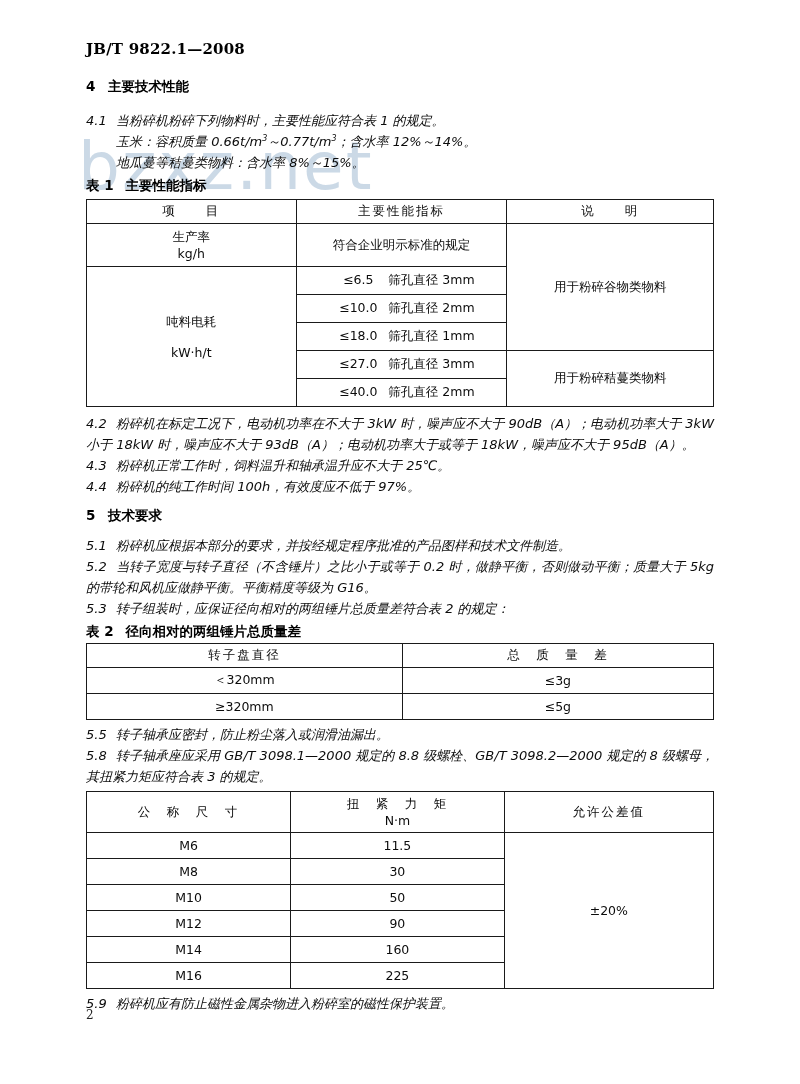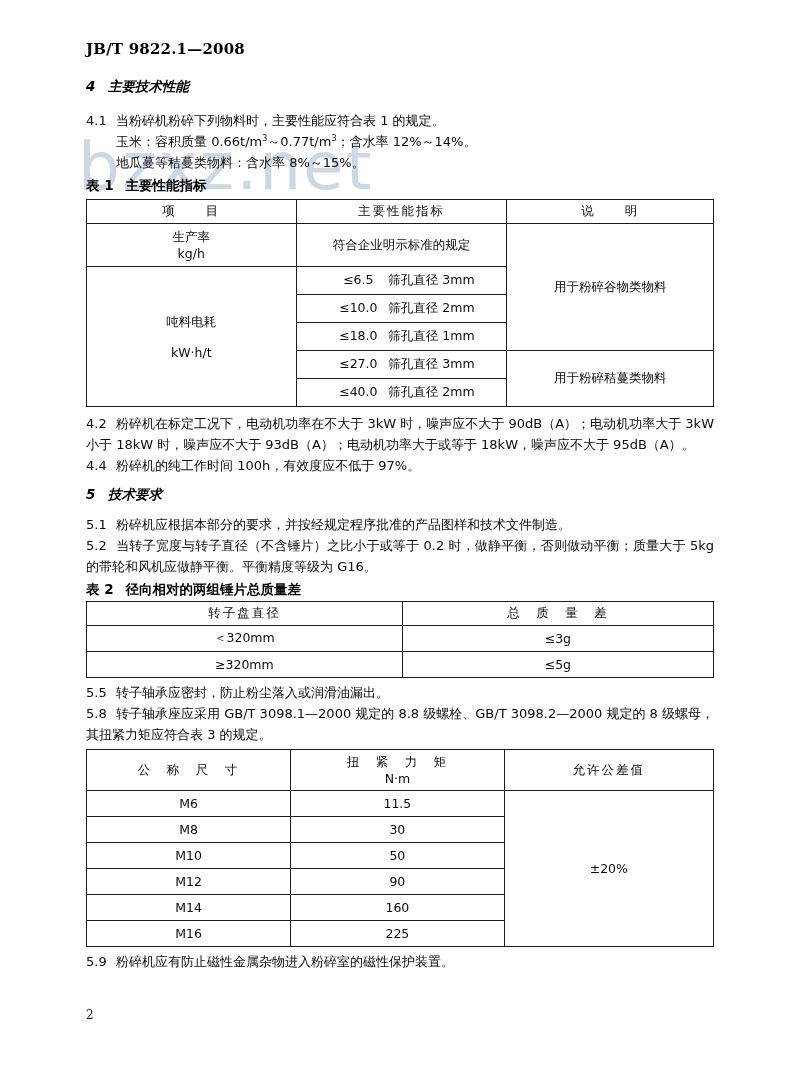--- a/index.html
+++ b/index.html
@@ -55,30 +55,30 @@
     letter-spacing: 0.2px;
     color: #000;
   }
 
   
   .sec-head {
     font-size: 13.5px;
     font-weight: bold;
     margin: 0;
     color: #000;
-    font-style: italic;
   }
   .sec-head .num { display: inline-block; width: 22px; }
 
   p.para {
     margin: 0;
     font-size: 13px;
     line-height: 21px;
     text-align: justify;
     color: #0b0b0b;
+    font-style: italic;
   }
   p.para .num {
     display: inline-block;
     min-width: 30px;
   }
   .indent-1 { padding-left: 30px; }
 
   sup { font-size: 8px; vertical-align: super; line-height: 0; }
 
   
@@ -209,36 +209,42 @@
       </tr>
     </tbody>
       </table>
 
     <div class="spacer-6"></div>
 
     <p class="para">
       <span class="num">4.2</span><span>粉碎机在标定工况下，电动机功率在不大于 3kW 时，噪声应不大于 90dB（A）；电动机功率大于 3kW 小于 18kW 时，噪声应不大于 93dB（A）；电动机功率大于或等于 18kW，噪声应不大于 95dB（A）。</span>
     </p>
     <p class="para">
+      <span class="num">4.3</span><span>粉碎机正常工作时，饲料温升和轴承温升应不大于 25℃。</span>
+    </p>
+    <p class="para">
       <span class="num">4.4</span><span>粉碎机的纯工作时间 100h，有效度应不低于 97%。</span>
     </p>
 
     <div class="spacer-10"></div>
 
     <div class="sec-head">
       <span class="num">5</span><span>技术要求</span>
     </div>
 
     <div class="spacer-10"></div>
 
     <p class="para">
       <span class="num">5.1</span><span>粉碎机应根据本部分的要求，并按经规定程序批准的产品图样和技术文件制造。</span>
     </p>
     <p class="para">
       <span class="num">5.2</span><span>当转子宽度与转子直径（不含锤片）之比小于或等于 0.2 时，做静平衡，否则做动平衡；质量大于 5kg 的带轮和风机应做静平衡。平衡精度等级为 G16。</span>
+    </p>
+    <p class="para">
+      <span class="num">5.3</span><span>转子组装时，应保证径向相对的两组锤片总质量差符合表 2 的规定：</span>
     </p>
 
     <div class="spacer-4"></div>
 
     <div class="tbl-caption">
       <span>表 2</span><span class="sp"></span><span>径向相对的两组锤片总质量差</span>
     </div>
 
     <div class="spacer-2"></div>
 

